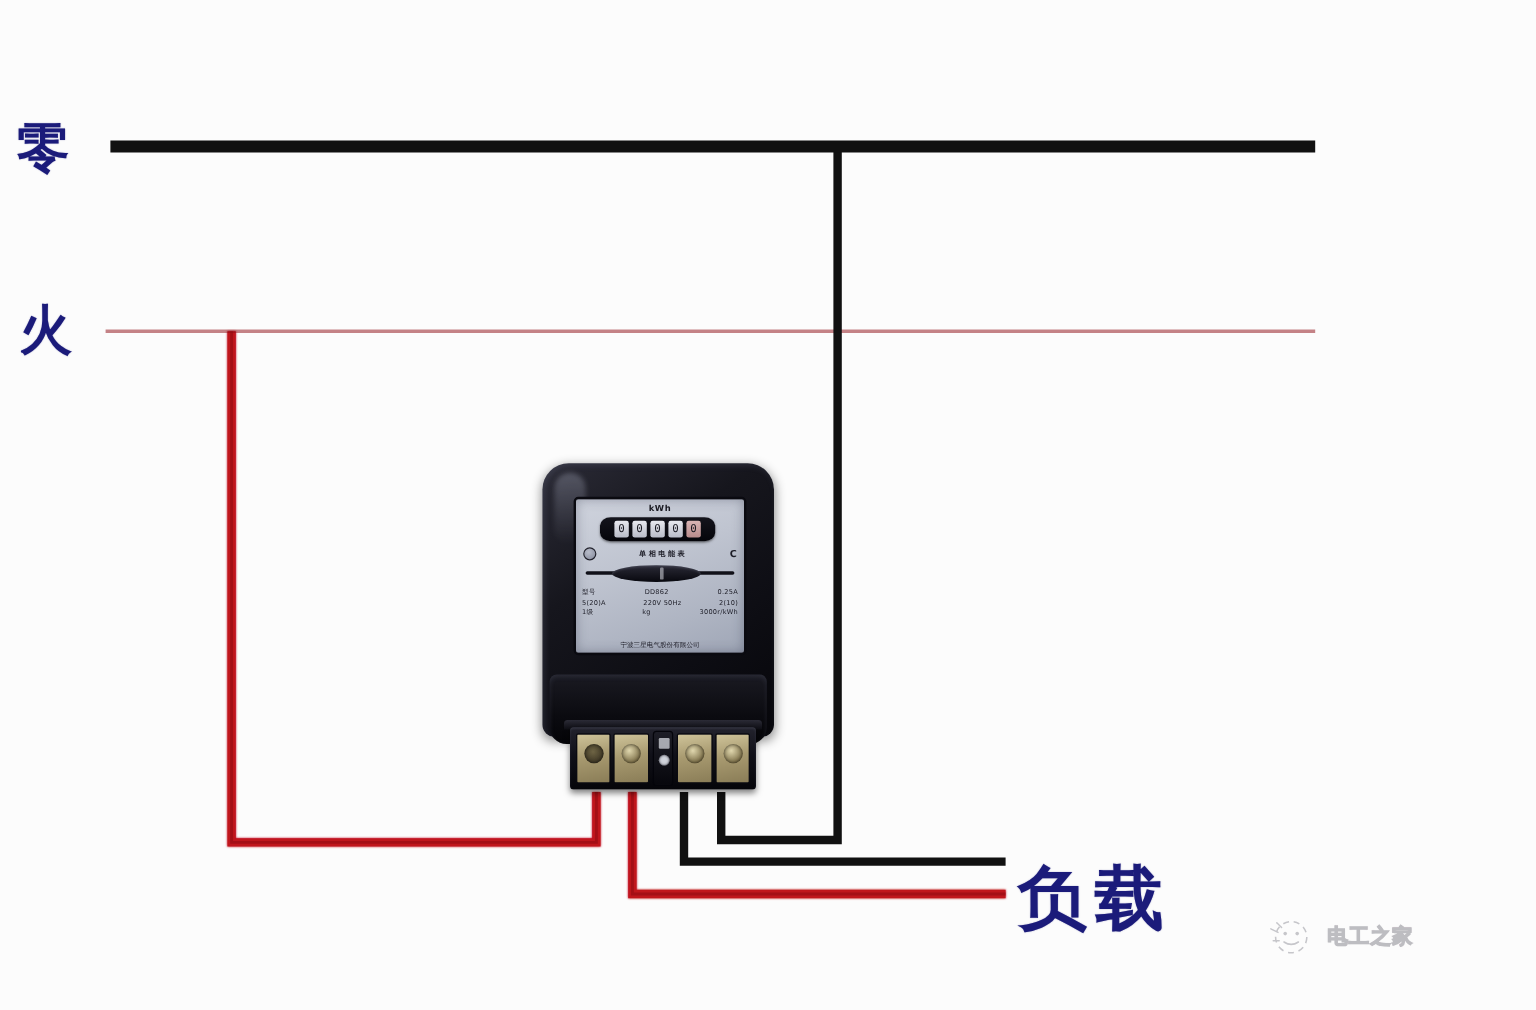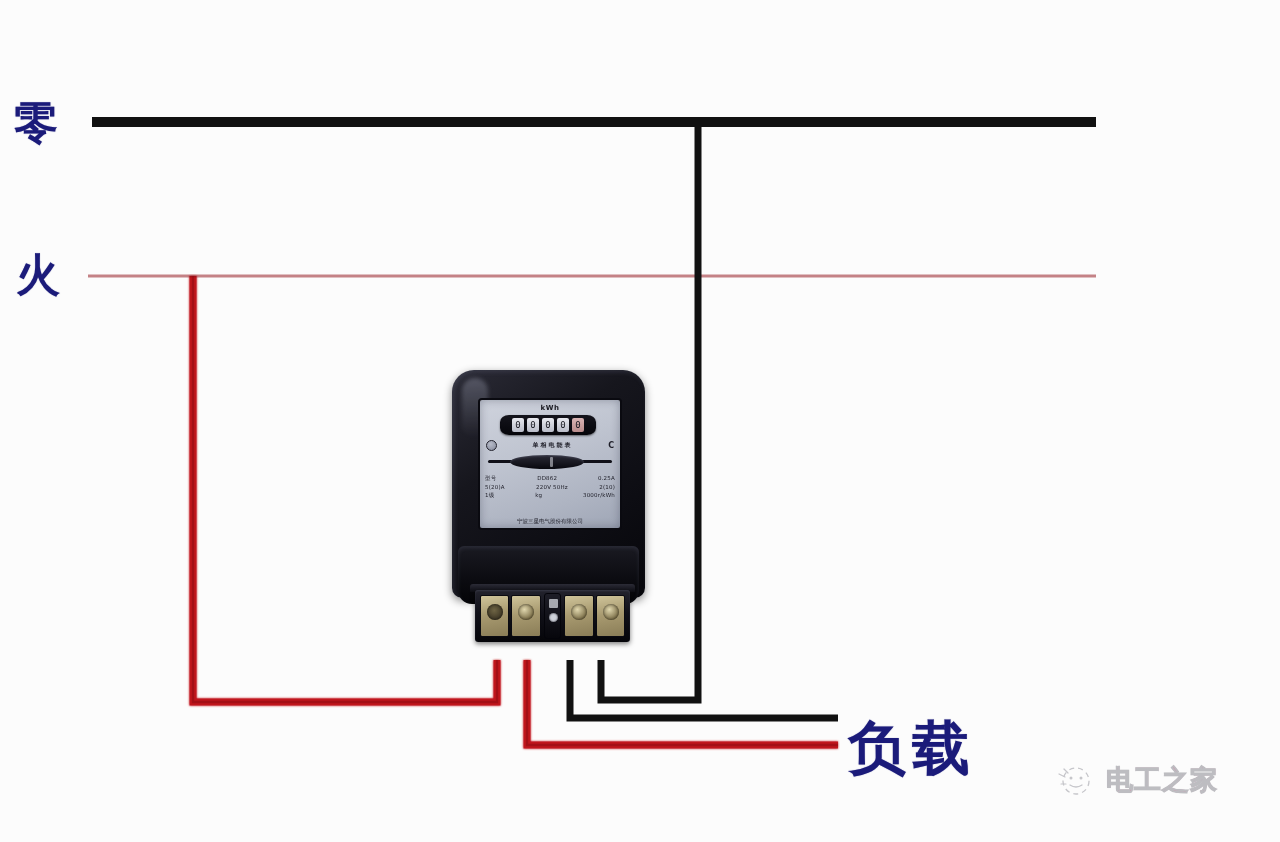--- a/index.html
+++ b/index.html
@@ -24,21 +24,21 @@
     letter-spacing:2px;
     text-shadow:0 0 1px rgba(27,27,122,.55);
     white-space:nowrap;
     user-select:none;
   }
   #label-neutral{left:14px;top:94px;font-size:44px;}
   #label-live{left:16px;top:246px;font-size:44px;}
   #label-load{left:848px;top:710px;font-size:58px;letter-spacing:6px;}
 
   
-  #meter{position:absolute;left:450px;top:370px;width:198px;height:276px;}
+  #meter{position:absolute;left:450px;top:386px;width:198px;height:276px;}
 
   .meter-body{
     position:absolute;left:2px;top:0;width:193px;height:228px;
     background:linear-gradient(145deg,#2b2b36 0%,#16161d 35%,#0d0d13 70%,#06060a 100%);
     border-radius:22px 22px 10px 10px;
     box-shadow:0 3px 9px rgba(0,0,0,.45), inset 2px 2px 5px rgba(120,125,150,.22);
   }
   .meter-gloss{
     position:absolute;left:10px;top:8px;width:26px;height:60px;
     background:linear-gradient(180deg,rgba(190,195,215,.30),rgba(190,195,215,0));
@@ -167,21 +167,21 @@
   }
 
   
   #watermark{
     position:absolute;left:1056px;top:760px;
     display:flex;align-items:center;gap:10px;
     opacity:.55;
     user-select:none;
   }
   #watermark .wm-text{
-    font-size:27px;color:#be185d;font-weight:bold;letter-spacing:1px;
+    font-size:17px;color:#be185d;font-weight:bold;letter-spacing:1px;
     -webkit-text-stroke:1px #8a8a92;
     text-shadow:0 0 1px #9a9aa2;
   }
 </style>
 </head>
 <body>
 
 <div id="stage">
 
   <svg id="wires" viewBox="0 0 1280 842" xmlns="http://www.w3.org/2000/svg">

